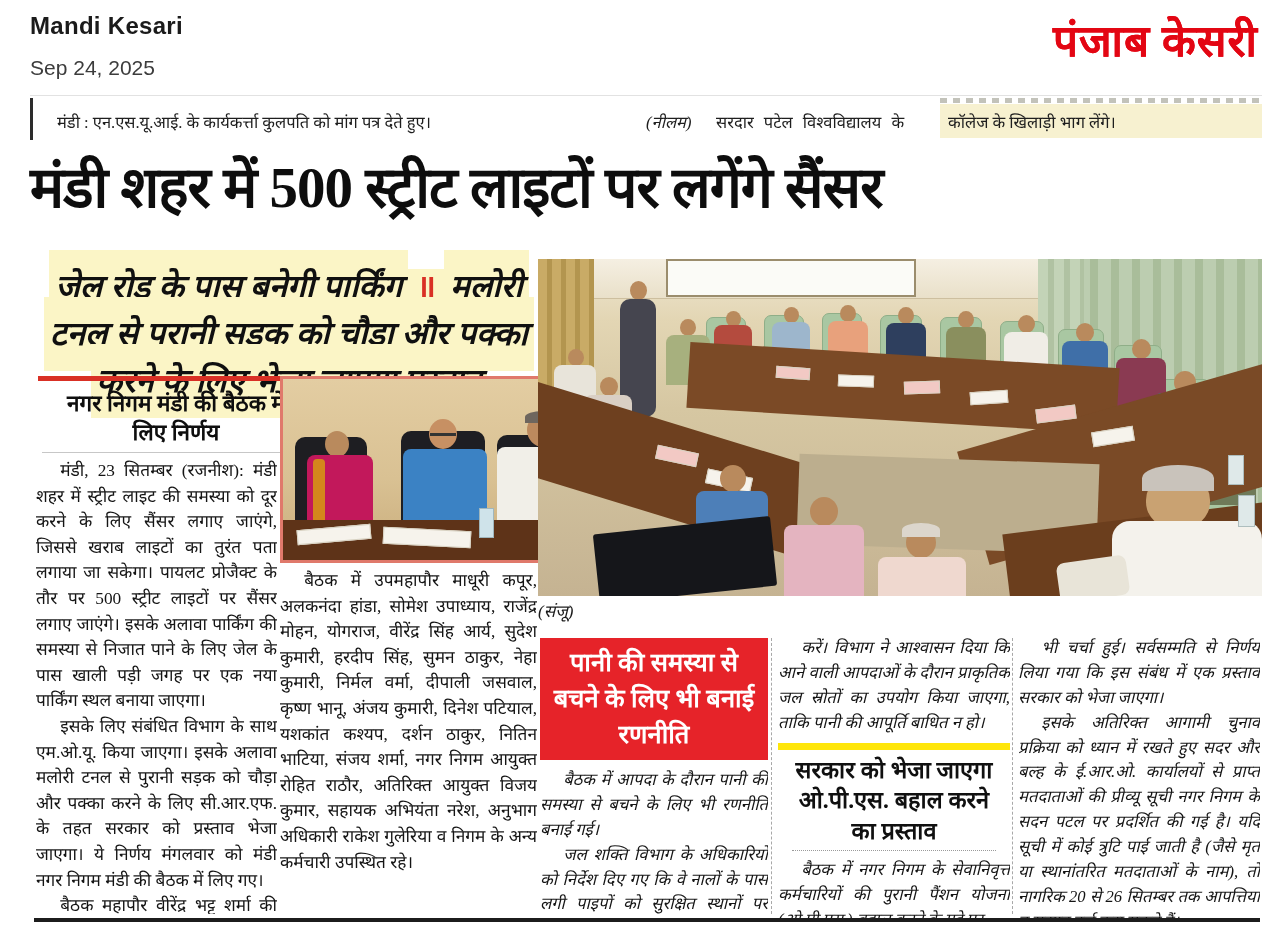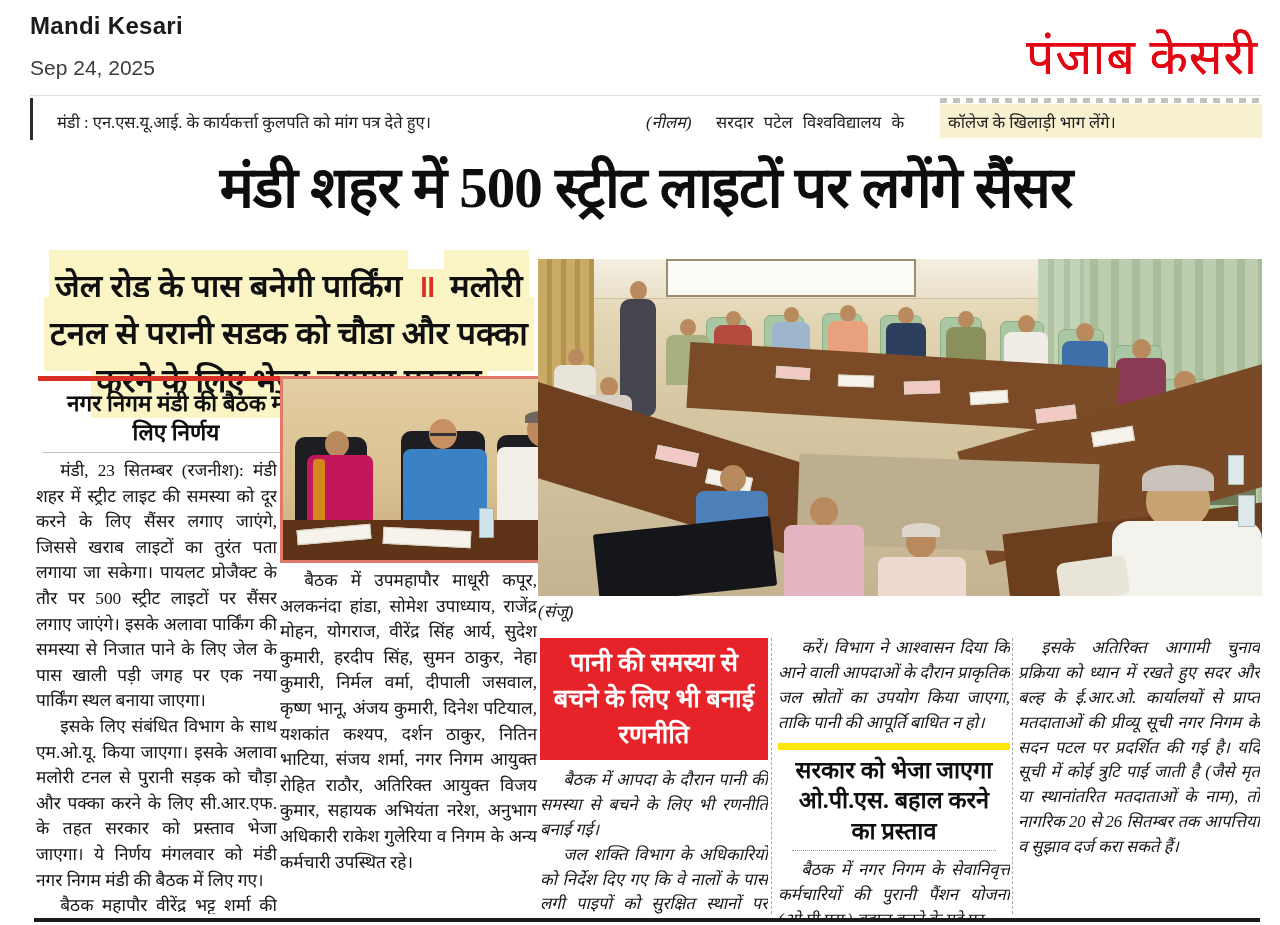--- a/index.html
+++ b/index.html
@@ -16,45 +16,45 @@
   .page{
     position:relative;width:1280px;height:925px;background:#ffffff;
     overflow:hidden;font-family:"Liberation Serif",serif;color:var(--ink);
     margin:0 auto;
   }
   
   .pub-title{position:absolute;left:30px;top:12px;font-family:"Liberation Sans",sans-serif;
     font-size:24px;font-weight:700;color:#1b1b1b;letter-spacing:.3px;}
   .pub-date{position:absolute;left:30px;top:56px;font-family:"Liberation Sans",sans-serif;
     font-size:21px;color:#3c3c3c;}
-  .brand{position:absolute;right:22px;top:20px;font-size:50px;font-weight:400;
+  .brand{position:absolute;right:22px;top:20px;font-size:44px;font-weight:700;
     color:var(--brand-red);line-height:1;letter-spacing:1px;
-    text-shadow:0 0 0 var(--brand-red);margin-top:12px;}
+    text-shadow:0 0 0 var(--brand-red);}
   
   .clip{position:absolute;left:30px;top:95px;width:1232px;height:830px;background:#fff;
     border-top:1px solid #e2e2e2;}
   .clip-edge{position:absolute;left:0;top:2px;width:3px;height:42px;background:#2c2c2c;}
   
   .strip{position:absolute;left:8px;top:8px;width:1222px;height:34px;font-size:16.5px;
     color:#1e1e1e;font-style:italic;}
   .strip .cap-left{position:absolute;left:19px;top:6px;font-style:normal;}
   .strip .cap-credit{position:absolute;left:608px;top:6px;}
   .strip .cap-mid{position:absolute;left:678px;top:6px;font-style:normal;word-spacing:6px;}
   .strip .cap-right{position:absolute;left:902px;top:0;width:322px;height:34px;
     background:var(--strip-yellow);font-style:normal;padding:6px 6px 0 8px;}
   .strip .cap-right::before{content:"";position:absolute;left:0;top:-6px;width:100%;height:5px;
     background:repeating-linear-gradient(90deg,#9a9a8c 0 7px,transparent 7px 13px);opacity:.6;}
   
-  .headline{position:absolute;left:0;top:58px;width:1232px;text-align:center;white-space:nowrap;
+  .headline{position:absolute;left:0;top:58px;width:1232px;text-align:left;white-space:nowrap;
     font-size:57px;font-weight:800;color:#0d0d0d;letter-spacing:-1px;line-height:1.2;}
   
   .subhead{position:absolute;left:6px;top:168px;width:506px;text-align:center;
     font-size:33px;font-weight:700;line-height:1.42;color:#101010;}
   .subhead .hl{background:var(--hl-yellow);padding:19px 6px;
-    -webkit-box-decoration-break:clone;box-decoration-break:clone;}
+    -webkit-box-decoration-break:clone;box-decoration-break:clone;font-style:italic;}
   .subhead .sep{color:var(--accent-red);font-weight:800;padding:0 8px;background:var(--hl-yellow);}
   .red-rule{position:absolute;left:8px;top:280px;width:458px;height:5px;background:var(--accent-red);}
   
   .kicker{position:absolute;left:32px;top:293px;width:228px;text-align:center;
     font-size:22.5px;font-weight:700;line-height:1.3;color:#0e0e0e;}
   .kicker-rule{position:absolute;left:12px;top:356px;width:238px;height:1px;background:#c7c7c7;}
   
   .col{position:absolute;text-align:justify;overflow:hidden;}
   .col p{text-indent:1.4em;}
   .col1{left:6px;top:362px;width:241px;height:456px;font-size:17.3px;line-height:1.48;}
@@ -269,18 +269,19 @@
       <p>करें। विभाग ने आश्वासन दिया कि आने वाली आपदाओं के दौरान प्राकृतिक जल स्रोतों का उपयोग किया जाएगा, ताकि पानी की आपूर्ति बाधित न हो।</p>
       <div class="yellow-bar"></div>
       <div class="box2-title">सरकार को भेजा जाएगा ओ.पी.एस. बहाल करने का प्रस्ताव</div>
       <div class="dot-rule"></div>
       <p>बैठक में नगर निगम के सेवानिवृत्त कर्मचारियों की पुरानी पैंशन योजना (ओ.पी.एस.) बहाल करने के मुद्दे पर</p>
     </div>
 
     <div class="vdiv vdiv2"></div>
 
     <div class="col col5 ital">
+      <p>भी चर्चा हुई। सर्वसम्मति से निर्णय लिया गया कि इस संबंध में एक प्रस्ताव सरकार को भेजा जाएगा।</p>
       <p>इसके अतिरिक्त आगामी चुनाव प्रक्रिया को ध्यान में रखते हुए सदर और बल्ह के ई.आर.ओ. कार्यालयों से प्राप्त मतदाताओं की प्रीव्यू सूची नगर निगम के सदन पटल पर प्रदर्शित की गई है। यदि सूची में कोई त्रुटि पाई जाती है (जैसे मृत या स्थानांतरित मतदाताओं के नाम), तो नागरिक 20 से 26 सितम्बर तक आपत्तियां व सुझाव दर्ज करा सकते हैं।</p>
     </div>
 
     <div class="bottom-rule"></div>
   </div>
 </div>
 
 </body></html>

